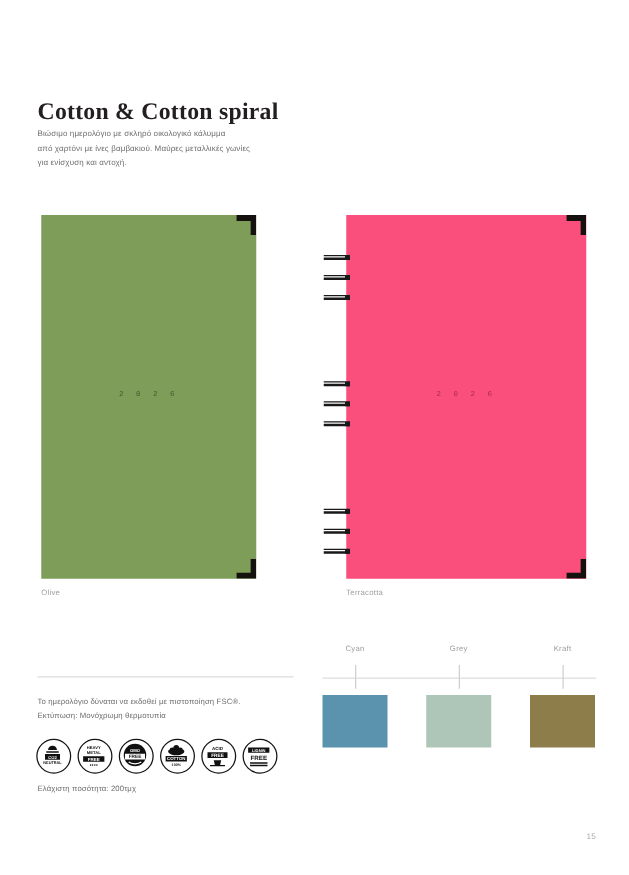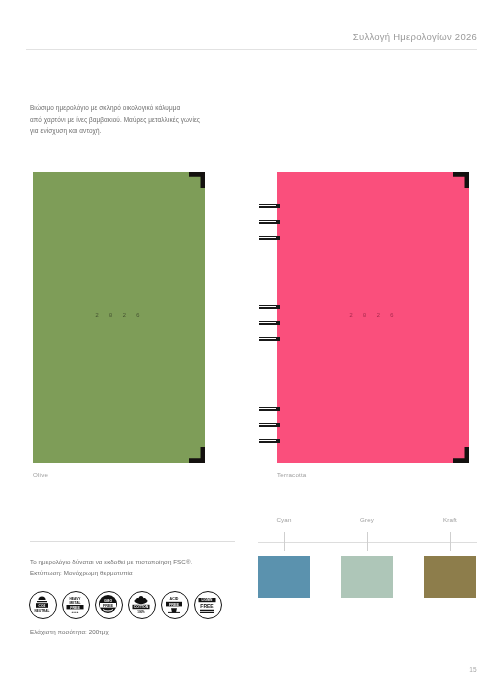--- a/index.html
+++ b/index.html
@@ -255,25 +255,22 @@
     font-size: 6.5px;
     color: #a8a8a8;
     letter-spacing: .3px;
   }
 </style>
 </head>
 <body>
 
 <div class="page">
 
-  <div class="header">
-    <div class="header-title">Συλλογή Ημερολογίων 2026</div>
-    <div class="header-rule"></div>
-  </div>
-
+
+  <h1 class="section-title">Cotton &amp; Cotton spiral</h1>
 
   <div class="intro">
     <p>Βιώσιμο ημερολόγιο με σκληρό οικολογικό κάλυμμα</p>
     <p>από χαρτόνι με ίνες βαμβακιού. Μαύρες μεταλλικές γωνίες</p>
     <p>για ενίσχυση και αντοχή.</p>
   </div>
 
   <div class="gallery">
 
     <div class="product" style="left:33px; top:172px; width:172px; height:291px;">

